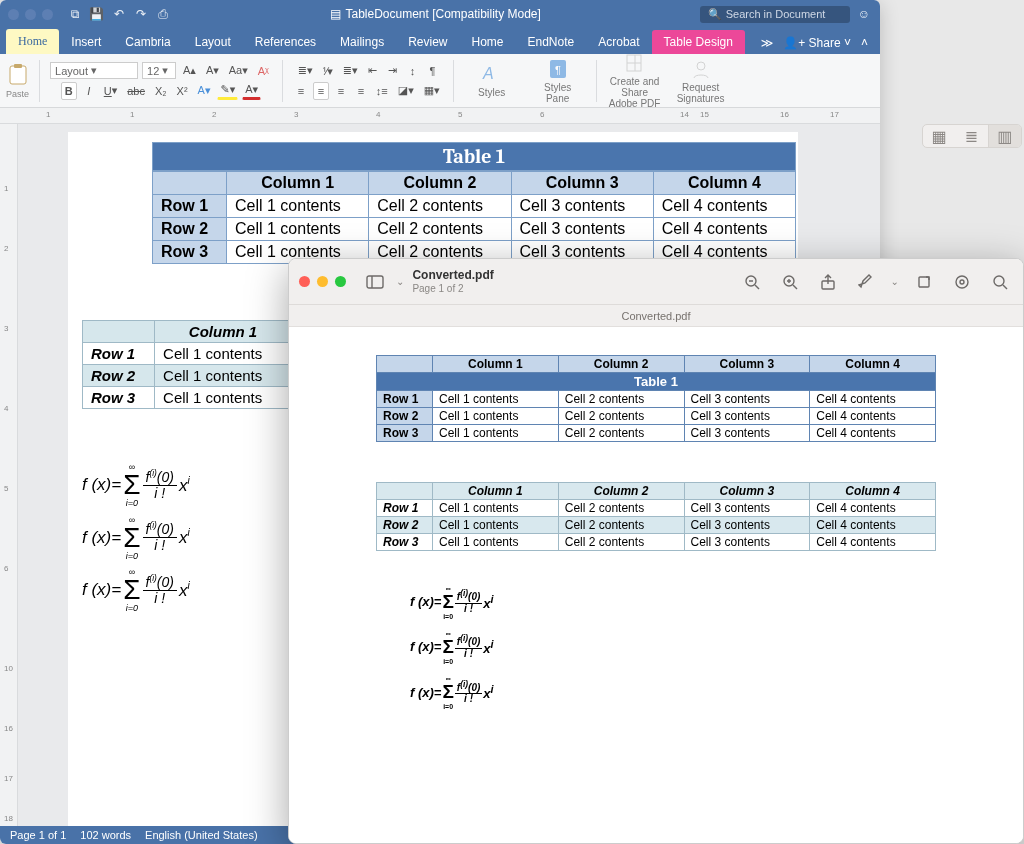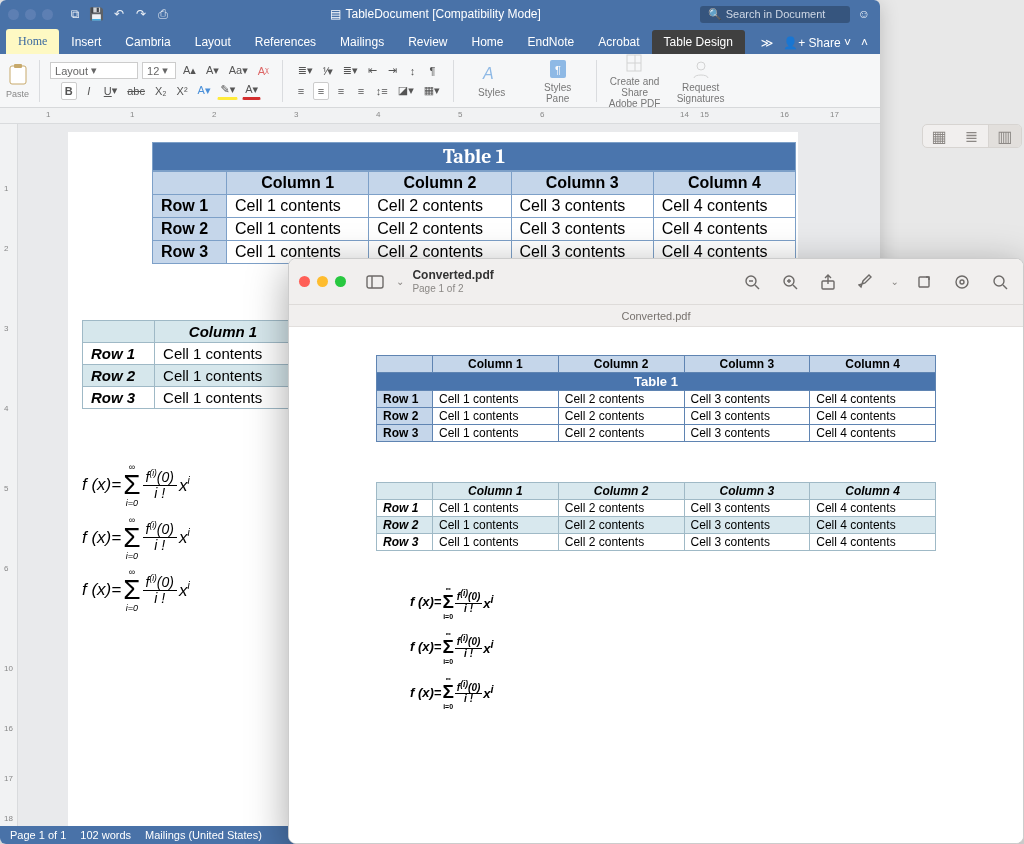--- a/index.html
+++ b/index.html
@@ -121,21 +121,21 @@
     <div class="tab active">Home</div>
     <div class="tab">Insert</div>
     <div class="tab">Cambria</div>
     <div class="tab">Layout</div>
     <div class="tab">References</div>
     <div class="tab">Mailings</div>
     <div class="tab">Review</div>
     <div class="tab">Home</div>
     <div class="tab">EndNote</div>
     <div class="tab">Acrobat</div>
-    <div class="tab" style="background:#404040;border-radius:3px 3px 0 0">Table Design</div>
+    <div class="tab" style="background:#ec4899;border-radius:3px 3px 0 0">Table Design</div>
     <div class="tab-right">
       <span>≫</span>
       <span>👤+ <span>Share</span> ˅</span>
       <span>˄</span>
     </div>
   </div>
 
   <div class="ribbon">
     <div class="rgrp">
       <svg width="22" height="24">
@@ -351,21 +351,21 @@
             </span>
           <span>x<sup>i</sup></span>
         </div>
       </div>
     </div>
   </div>
 
   <div class="statusbar">
     <span>Page 1 of 1</span>
     <span>102 words</span>
-    <span>Mailings (United States)</span>
+    <span>English (United States)</span>
   </div>
 </div>
 
 <div class="view-toggle">
   <div>▦</div>
   <div>≣</div>
   <div>▥</div>
 </div>
 
 <div class="preview-window">

